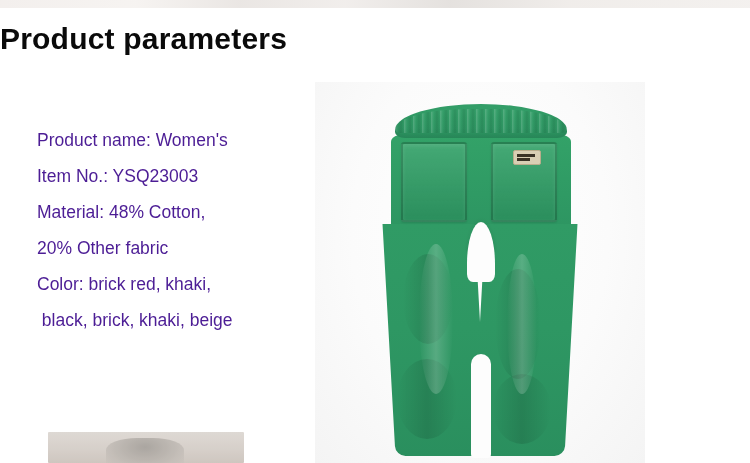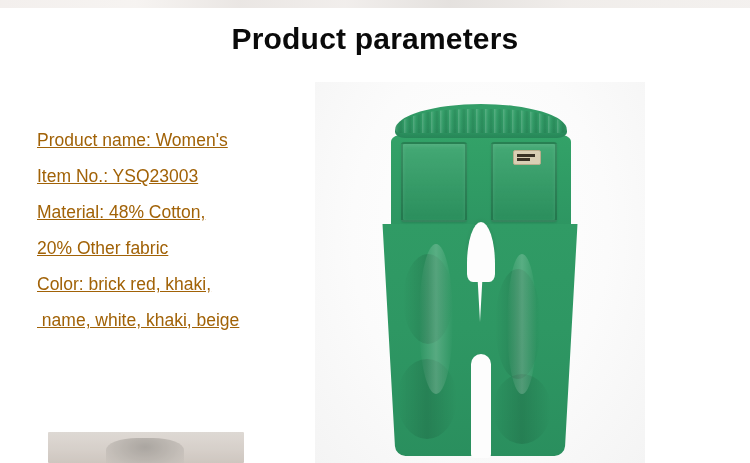--- a/index.html
+++ b/index.html
@@ -25,38 +25,36 @@
     width: 750px;
     height: 8px;
     background: linear-gradient(90deg, #e9e2de 0%, #efeae6 18%, #d9d2cd 32%, #e6e0dc 46%, #cfc9c4 60%, #e4ded9 76%, #eae5e1 100%);
     opacity: 0.55;
   }
   .title {
     position: absolute;
     top: 22px;
     left: 0;
     width: 750px;
-    text-align: center;
     font-size: 30px;
     font-weight: bold;
     color: #0a0a0a;
     letter-spacing: 0.2px;
   }
   .spec-list {
     position: absolute;
     left: 37px;
     top: 122px;
     width: 290px;
   }
   .spec-line {
     font-size: 17.5px;
-    color: #a16207;
+    color: #4c1d95;
     line-height: 36px;
     white-space: pre;
-    text-decoration: underline;
   }
   
   .photo {
     position: absolute;
     left: 315px;
     top: 82px;
     width: 330px;
     height: 381px;
     background: #fdfdfd;
     overflow: hidden;
@@ -231,21 +229,21 @@
   <div class="top-strip"></div>
 
   <div class="title">Product parameters</div>
 
   <div class="spec-list">
     <div class="spec-line">Product name: Women's</div>
     <div class="spec-line">Item No.: YSQ23003</div>
     <div class="spec-line">Material: 48% Cotton,</div>
     <div class="spec-line">20% Other fabric</div>
     <div class="spec-line">Color: brick red, khaki,</div>
-    <div class="spec-line"> name, white, khaki, beige</div>
+    <div class="spec-line"> black, brick, khaki, beige</div>
   </div>
 
   <div class="photo">
     <div class="photo-bg"></div>
 
     <div class="pants">
       <div class="hips"></div>
 
       <div class="leg left"></div>
       <div class="leg right"></div>

